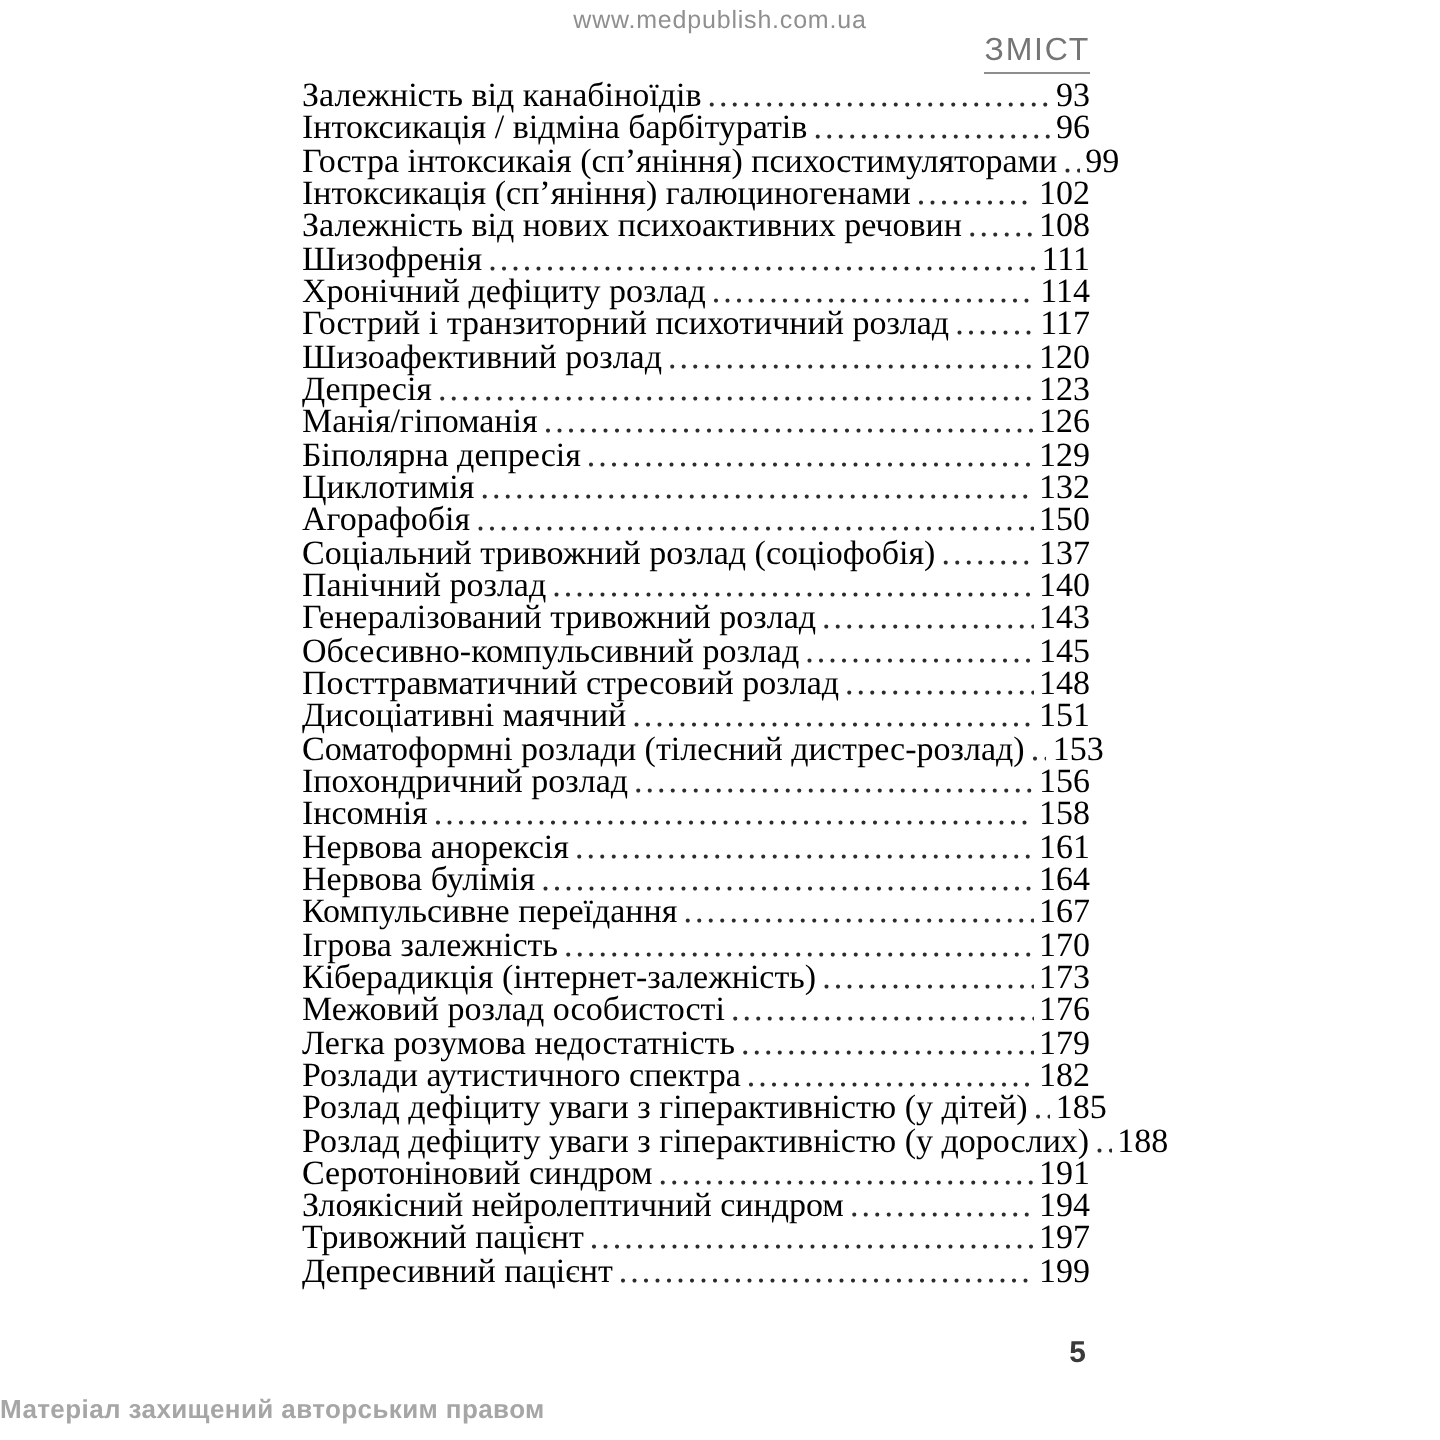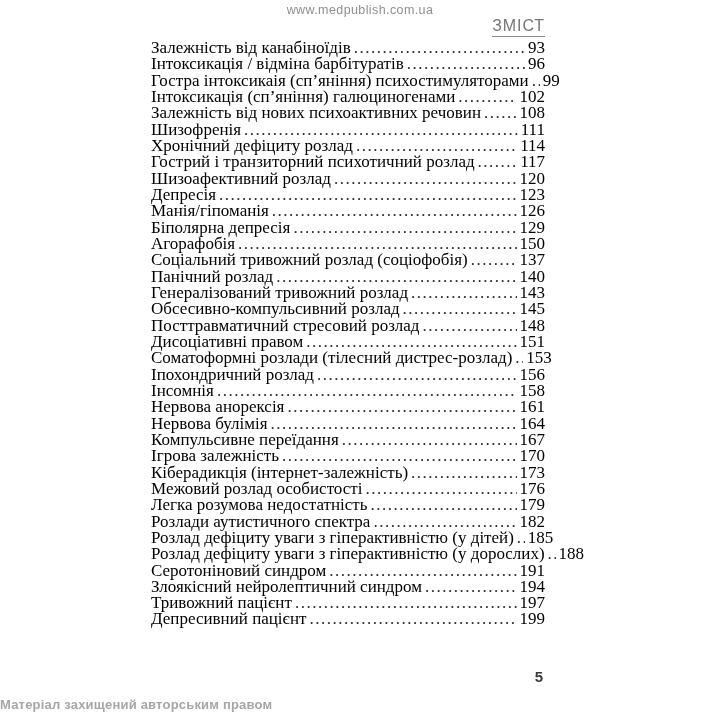--- a/index.html
+++ b/index.html
@@ -156,20 +156,25 @@
       <span class="toc-dots"></span>
       <span class="toc-page">126</span>
     </div>
 
     <div class="toc-row">
       <span class="toc-title">Біполярна депресія</span>
       <span class="toc-dots"></span>
       <span class="toc-page">129</span>
     </div>
 
+    <div class="toc-row">
+      <span class="toc-title">Циклотимія</span>
+      <span class="toc-dots"></span>
+      <span class="toc-page">132</span>
+    </div>
 
     <div class="toc-row">
       <span class="toc-title">Агорафобія</span>
       <span class="toc-dots"></span>
       <span class="toc-page">150</span>
     </div>
 
     <div class="toc-row">
       <span class="toc-title">Соціальний тривожний розлад (соціофобія)</span>
       <span class="toc-dots"></span>
@@ -194,21 +199,21 @@
       <span class="toc-page">145</span>
     </div>
 
     <div class="toc-row">
       <span class="toc-title">Посттравматичний стресовий розлад</span>
       <span class="toc-dots"></span>
       <span class="toc-page">148</span>
     </div>
 
     <div class="toc-row">
-      <span class="toc-title">Дисоціативні правом</span>
+      <span class="toc-title">Дисоціативні маячний</span>
       <span class="toc-dots"></span>
       <span class="toc-page">151</span>
     </div>
 
     <div class="toc-row">
       <span class="toc-title">Соматоформні розлади (тілесний дистрес-розлад)</span>
       <span class="toc-dots"></span>
       <span class="toc-page">153</span>
     </div>
 

